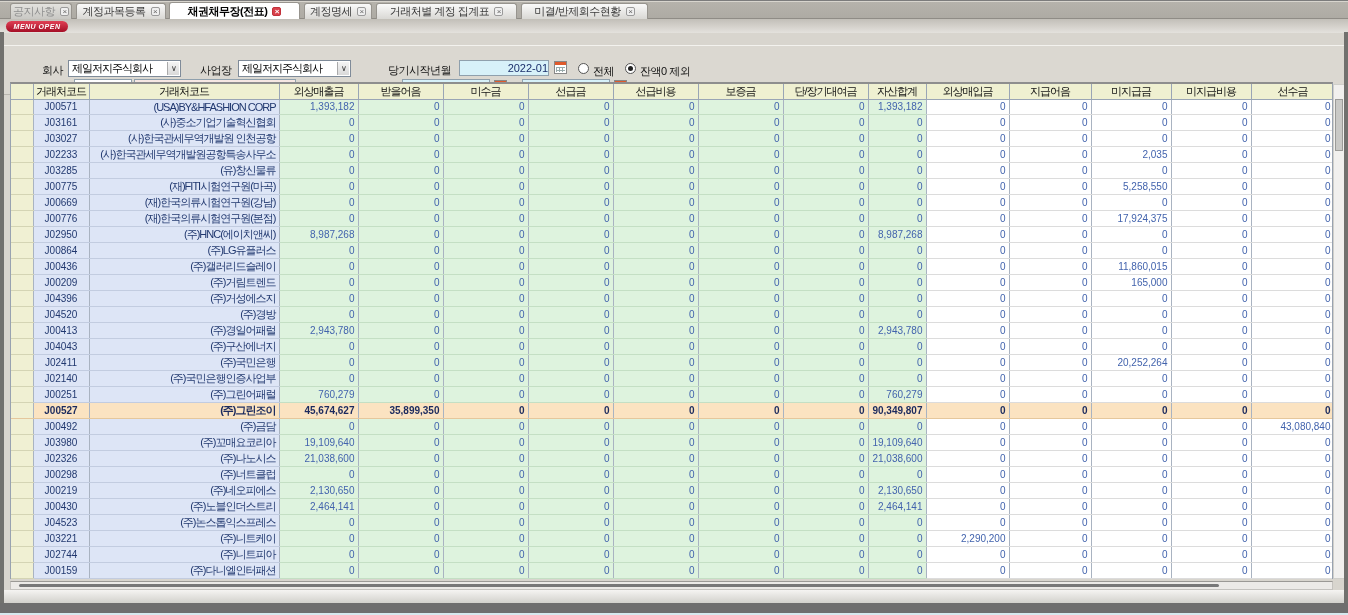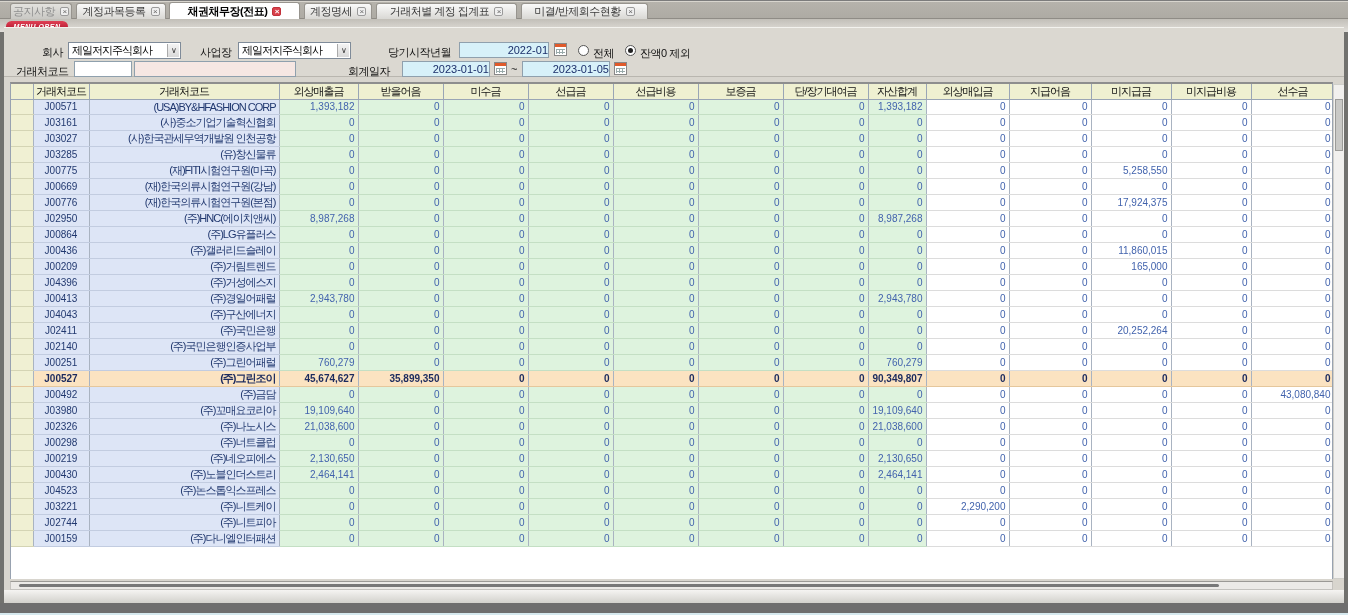--- a/index.html
+++ b/index.html
@@ -19,21 +19,21 @@
   .midstrip { position:absolute; left:0; top:18px; width:1348px; height:14px; background:linear-gradient(#c2bfb8,#e4e2dd); }
 
   
   .frame-left  { position:absolute; left:0; top:31px; width:4px; height:572px; background:#71716e; }
   .frame-right { position:absolute; right:0; top:31px; width:4px; height:572px; background:#71716e; }
   .bottombar   { position:absolute; left:0; top:602px; width:1348px; height:10px; background:#6e6e6e; }
   .bottomline  { position:absolute; left:0; top:612px; width:1348px; height:3px; background:#d6e9ef; }
   .belowgrid   { position:absolute; left:4px; top:589px; width:1340px; height:13px; background:linear-gradient(#f5f4f2,#d2d1cc); }
 
   
-  .filter { position:absolute; left:4px; top:26px; width:1340px; height:50px; background:#dbd8d1; border-top:1px solid #f3f2ee; border-bottom:1px solid #b9b6af; }
+  .filter { position:absolute; left:4px; top:44px; width:1340px; height:50px; background:#dbd8d1; border-top:1px solid #f3f2ee; border-bottom:1px solid #b9b6af; }
   .flabel { position:absolute; font-size:11px; color:#111; letter-spacing:-0.5px; white-space:nowrap; }
   .fselect { position:absolute; height:17px; background:#fff; border:1px solid #7f8b99; font-size:11px; color:#000; line-height:15px; padding:0 14px 0 3px; letter-spacing:-1px; white-space:nowrap; overflow:hidden; }
   .fselect .arrow { position:absolute; right:1px; top:1px; width:12px; height:13px; background:linear-gradient(#f4f4f4,#d9d9d9); border-left:1px solid #aaa; font-size:8px; color:#333; text-align:center; line-height:13px; }
   .fdate { position:absolute; height:16px; background:#d7f1f9; border:1px solid #8fa0ad; font-size:11px; color:#1b2f6b; text-align:right; line-height:14px; }
   .finput { position:absolute; height:16px; border:1px solid #8fa0ad; background:#fff; }
   .finput.pink { background:#f6e7e3; }
   .cal { position:absolute; width:13px; height:13px; background:#fff; border:1px solid #888; }
   .cal:before { content:""; position:absolute; left:0; top:0; width:11px; height:3px; background:#e05a2b; }
   .cal:after { content:""; position:absolute; left:1px; top:5px; width:9px; height:5px; background:
       repeating-linear-gradient(to right,#9aa 0 1px,transparent 1px 3px),
@@ -220,20 +220,38 @@
             <td class="green">0</td>
             <td class="green">0</td>
             <td class="white">0</td>
             <td class="white">0</td>
             <td class="white">0</td>
             <td class="white">0</td>
             <td class="white">0</td>
           </tr>
           <tr class="r">
             <td class="c0"></td>
+            <td class="c1">J02233</td>
+            <td class="c2">(사)한국관세무역개발원공항특송사무소</td>
+            <td class="green">0</td>
+            <td class="green">0</td>
+            <td class="green">0</td>
+            <td class="green">0</td>
+            <td class="green">0</td>
+            <td class="green">0</td>
+            <td class="green">0</td>
+            <td class="green">0</td>
+            <td class="white">0</td>
+            <td class="white">0</td>
+            <td class="white">2,035</td>
+            <td class="white">0</td>
+            <td class="white">0</td>
+          </tr>
+          <tr class="r">
+            <td class="c0"></td>
             <td class="c1">J03285</td>
             <td class="c2">(유)창신물류</td>
             <td class="green">0</td>
             <td class="green">0</td>
             <td class="green">0</td>
             <td class="green">0</td>
             <td class="green">0</td>
             <td class="green">0</td>
             <td class="green">0</td>
             <td class="green">0</td>
@@ -366,20 +384,38 @@
             <td class="white">0</td>
             <td class="white">0</td>
             <td class="white">165,000</td>
             <td class="white">0</td>
             <td class="white">0</td>
           </tr>
           <tr class="r">
             <td class="c0"></td>
             <td class="c1">J04396</td>
             <td class="c2">(주)거성에스지</td>
+            <td class="green">0</td>
+            <td class="green">0</td>
+            <td class="green">0</td>
+            <td class="green">0</td>
+            <td class="green">0</td>
+            <td class="green">0</td>
+            <td class="green">0</td>
+            <td class="green">0</td>
+            <td class="white">0</td>
+            <td class="white">0</td>
+            <td class="white">0</td>
+            <td class="white">0</td>
+            <td class="white">0</td>
+          </tr>
+          <tr class="r">
+            <td class="c0"></td>
+            <td class="c1">J04520</td>
+            <td class="c2">(주)경방</td>
             <td class="green">0</td>
             <td class="green">0</td>
             <td class="green">0</td>
             <td class="green">0</td>
             <td class="green">0</td>
             <td class="green">0</td>
             <td class="green">0</td>
             <td class="green">0</td>
             <td class="white">0</td>
             <td class="white">0</td>

